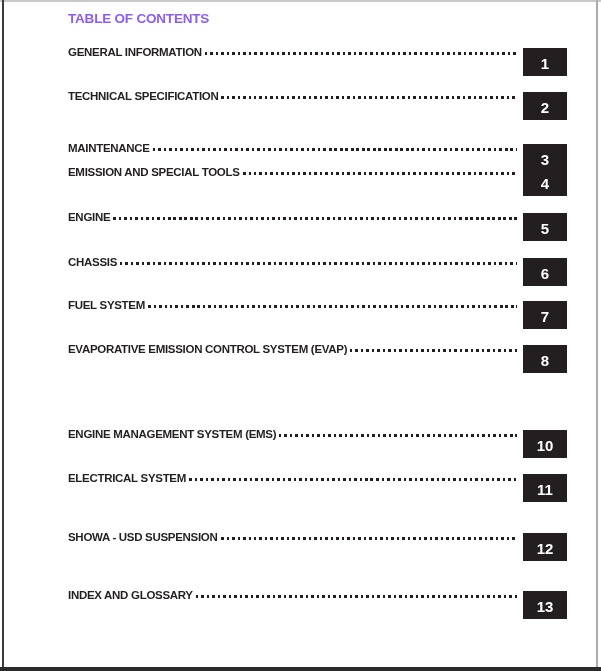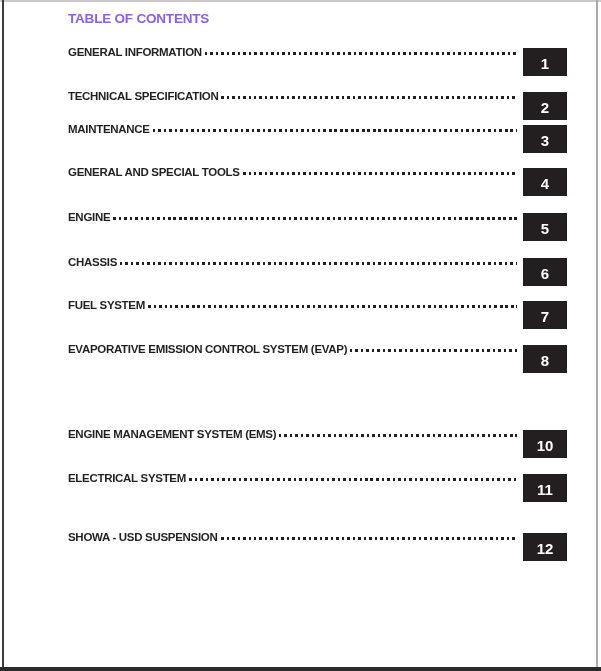--- a/index.html
+++ b/index.html
@@ -61,28 +61,28 @@
     <span class="leader"></span>
     <span class="chapter-box">1</span>
   </div>
 
   <div class="row" style="top:92px">
     <span class="label">TECHNICAL SPECIFICATION</span>
     <span class="leader"></span>
     <span class="chapter-box">2</span>
   </div>
 
-  <div class="row" style="top:125px">
+  <div class="row" style="top:144px">
     <span class="label">MAINTENANCE</span>
     <span class="leader"></span>
     <span class="chapter-box">3</span>
   </div>
 
   <div class="row" style="top:168px">
-    <span class="label">GENERAL AND SPECIAL TOOLS</span>
+    <span class="label">EMISSION AND SPECIAL TOOLS</span>
     <span class="leader"></span>
     <span class="chapter-box">4</span>
   </div>
 
   <div class="row" style="top:213px">
     <span class="label">ENGINE</span>
     <span class="leader"></span>
     <span class="chapter-box">5</span>
   </div>
 
@@ -116,13 +116,18 @@
     <span class="leader"></span>
     <span class="chapter-box">11</span>
   </div>
 
   <div class="row" style="top:533px">
     <span class="label">SHOWA - USD SUSPENSION</span>
     <span class="leader"></span>
     <span class="chapter-box">12</span>
   </div>
 
+  <div class="row" style="top:591px">
+    <span class="label">INDEX AND GLOSSARY</span>
+    <span class="leader"></span>
+    <span class="chapter-box">13</span>
+  </div>
 </div>
 
 </body></html>

